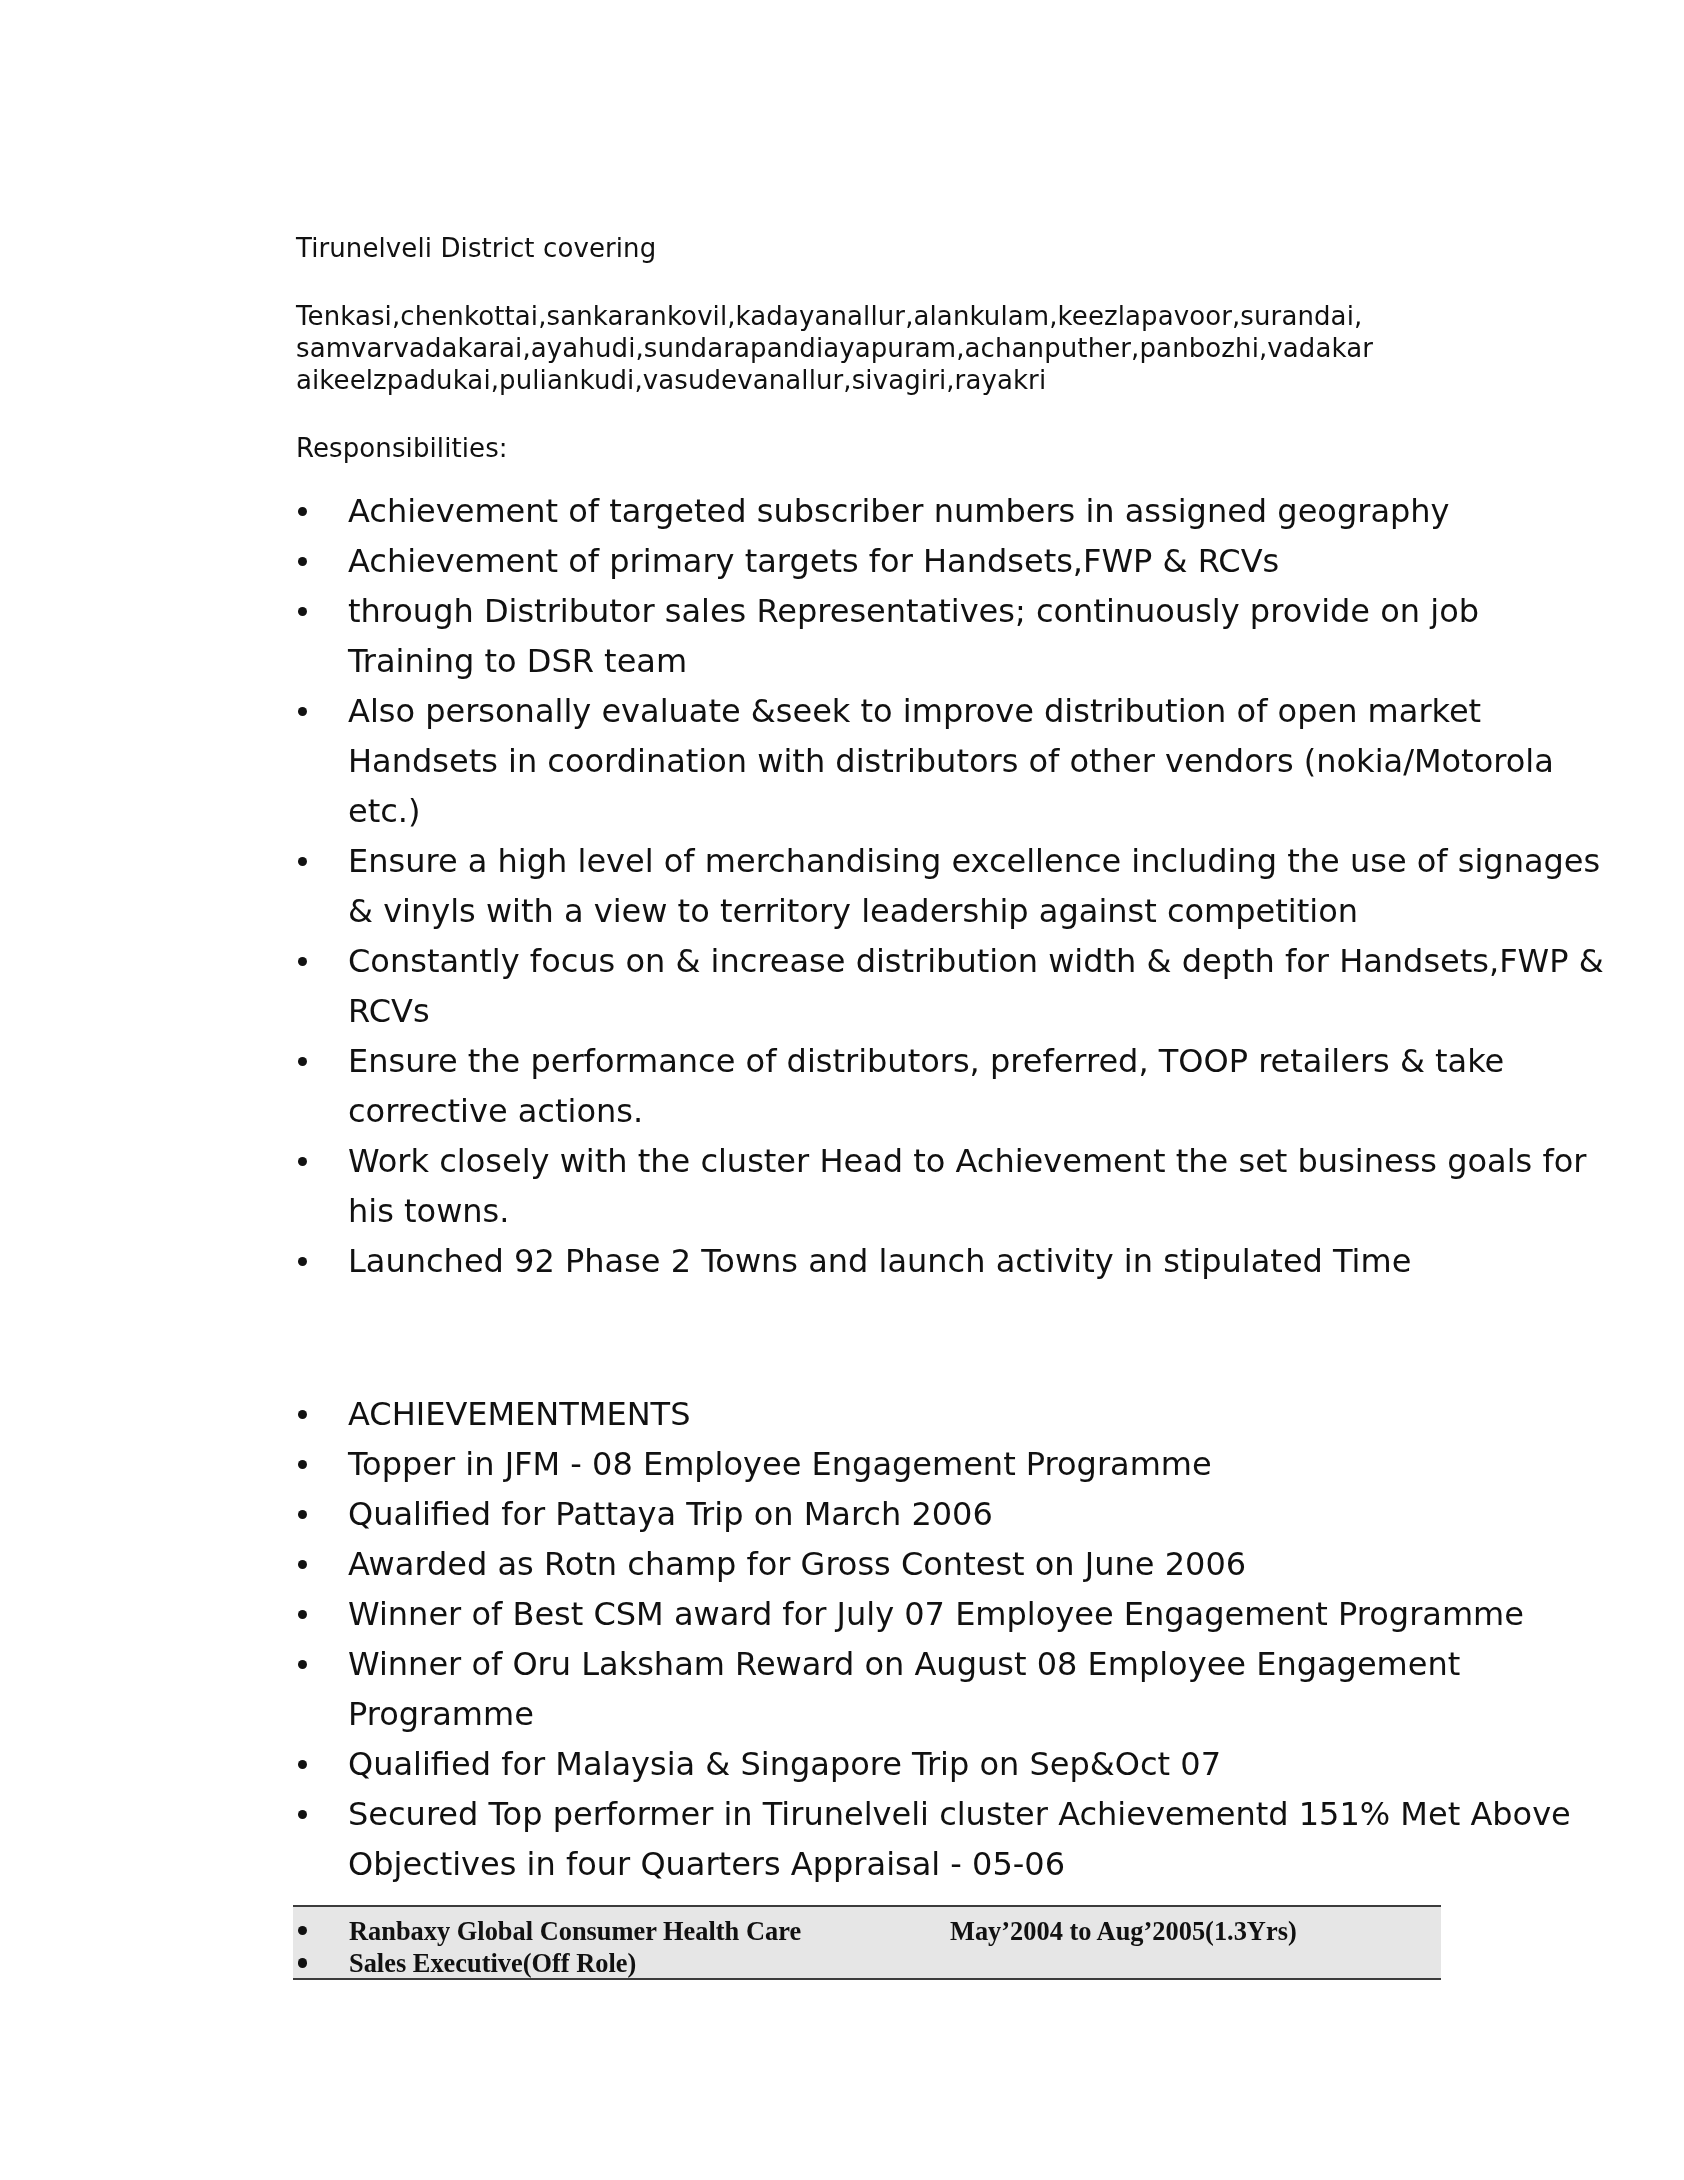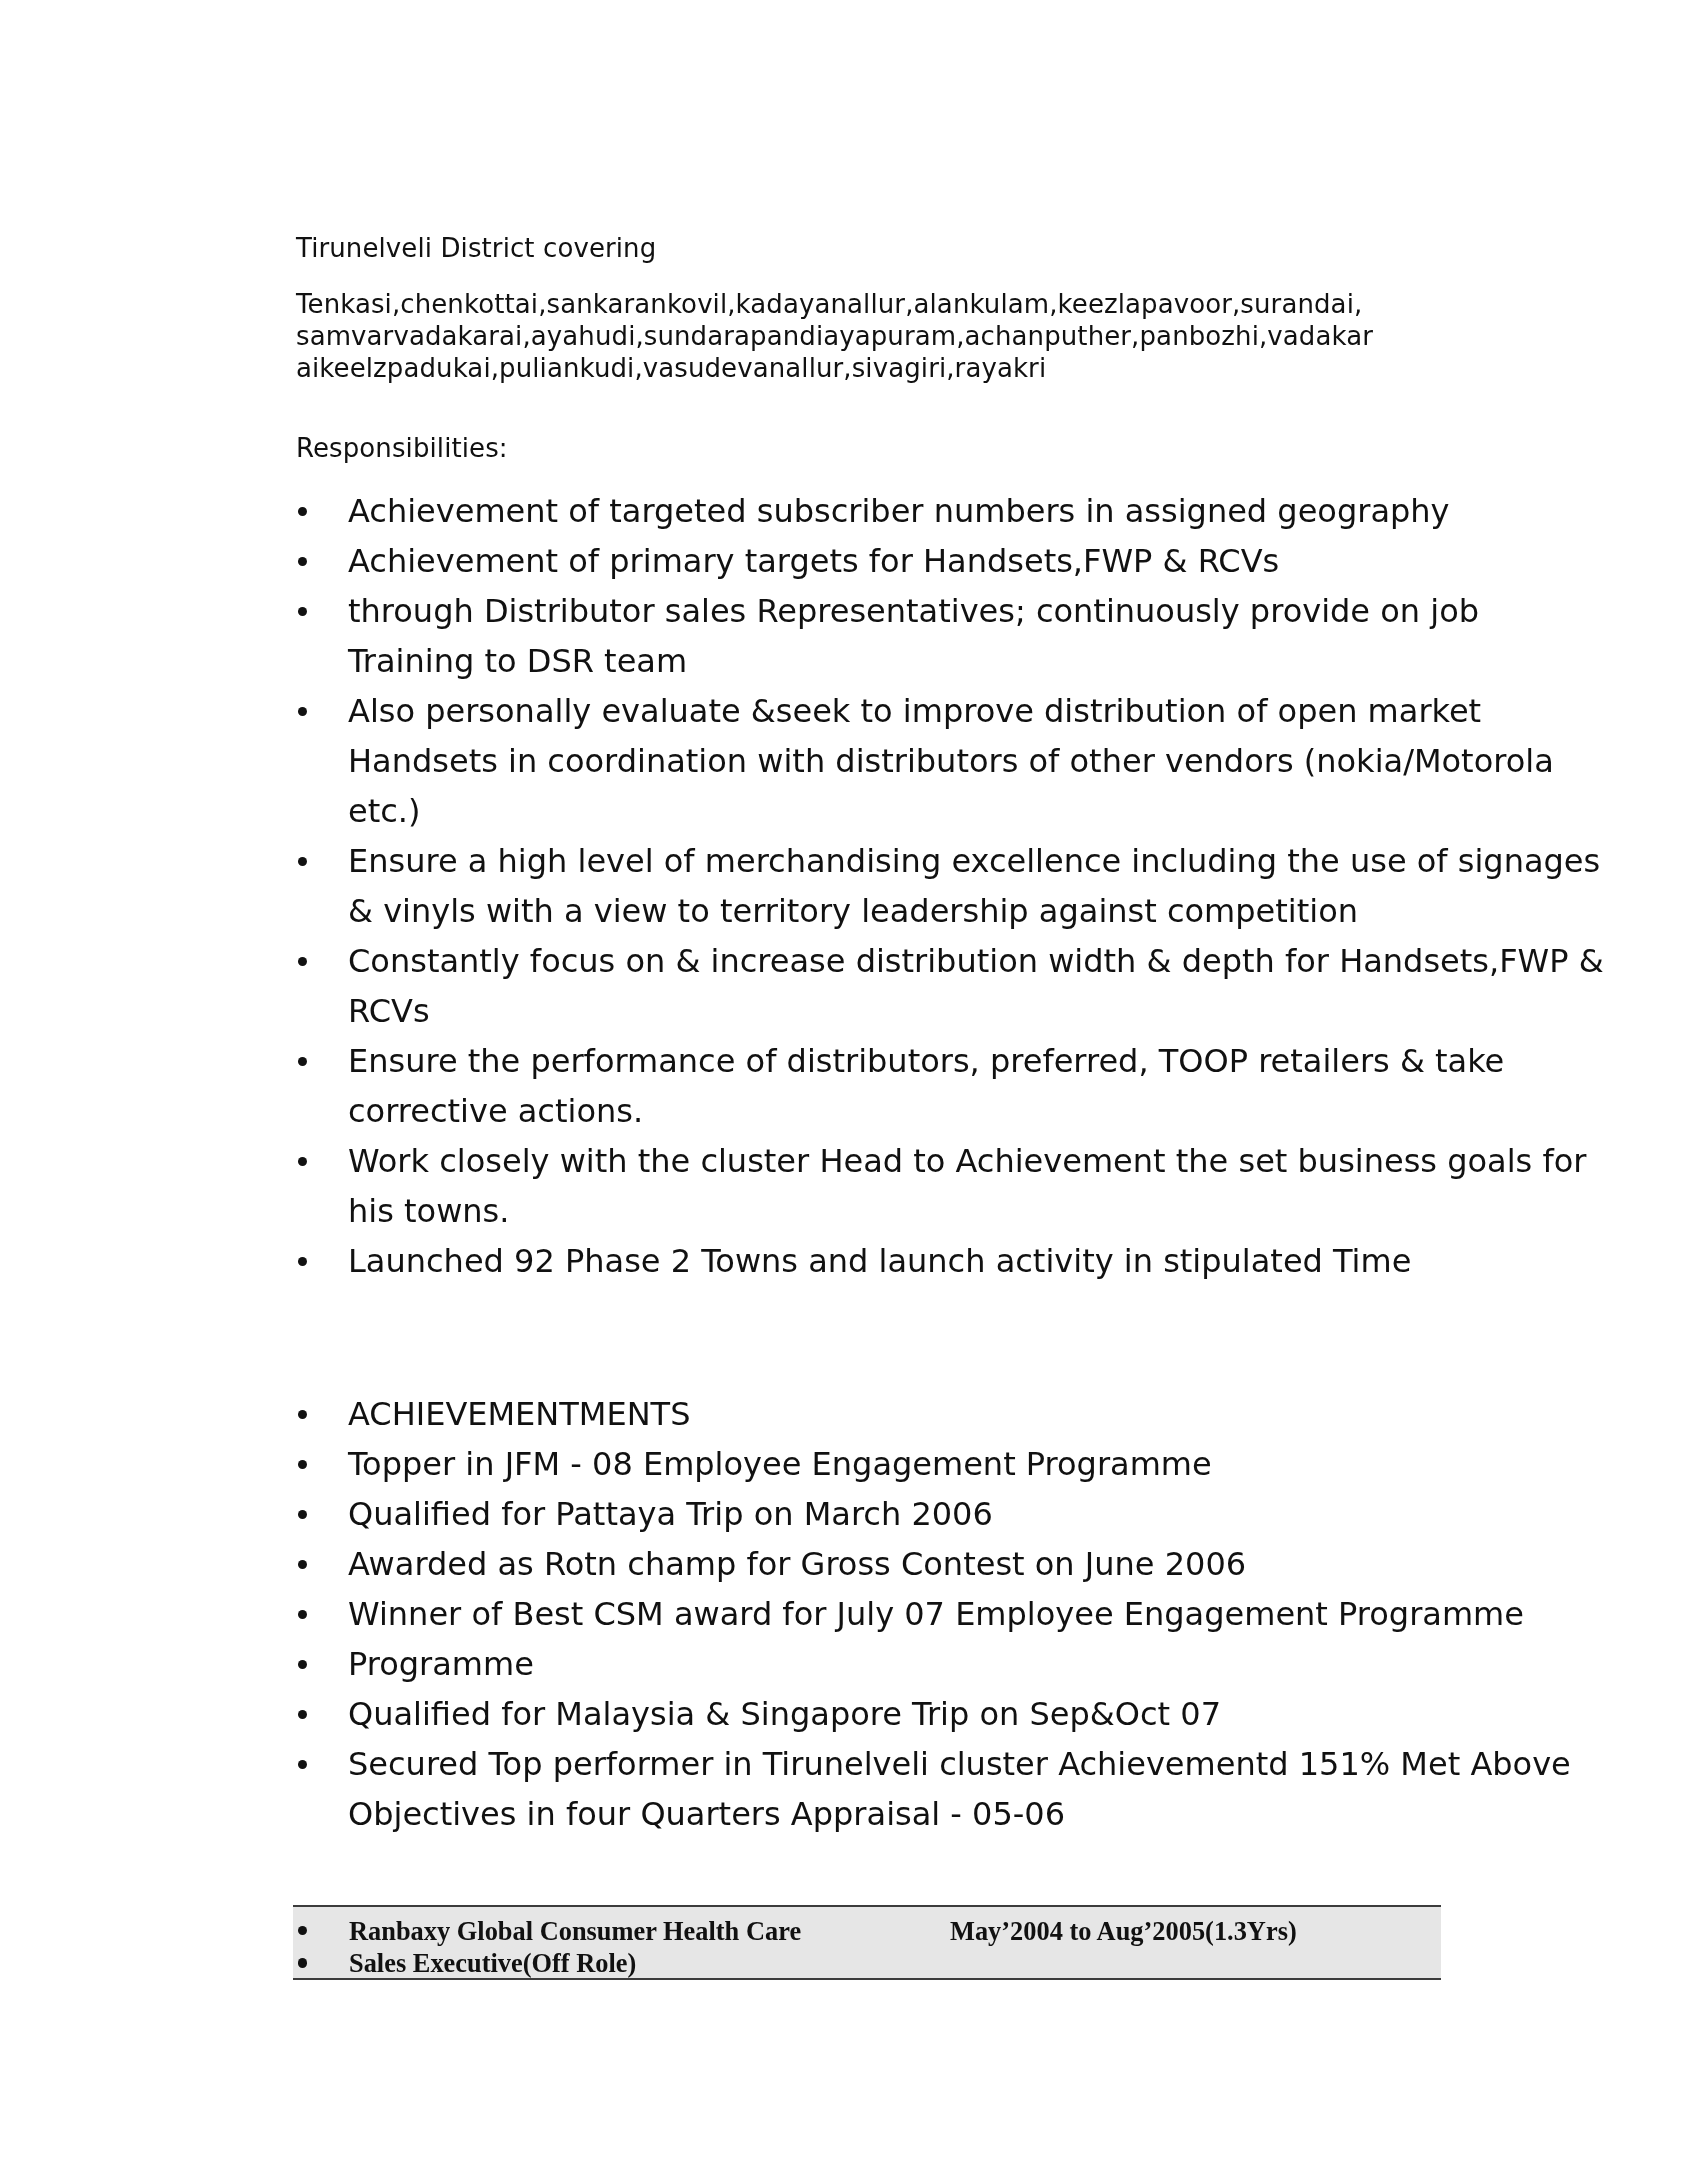--- a/index.html
+++ b/index.html
@@ -6,21 +6,21 @@
   body {
     width: 1685px; height: 2181px; position: relative; overflow: hidden;
     font-family: "DejaVu Sans", sans-serif; color: #111111;
   }
   .page { position: absolute; left: 0; top: 0; width: 1685px; height: 1965px; }
   .text-line {
     position: absolute; left: 296px; font-size: 26px; line-height: 32px;
     white-space: nowrap; letter-spacing: 0.1px;
   }
   .heading-district { top: 232px; }
-  .places { top: 288px; }
+  .places { top: 300px; }
   .places span { display: block; }
   .resp-heading { top: 432px; }
 
   .blist { position: absolute; left: 293px; width: 1150px; margin: 0; padding: 0; list-style: none; }
   .blist li { position: relative; padding-left: 55px; }
   .blist .line { display: block; font-size: 32px; line-height: 50px; height: 50px; white-space: nowrap; }
   .bullet {
     position: absolute; left: 5.1px; top: 21px; width: 9.4px; height: 9.4px;
     border-radius: 50%; background: #111111;
   }
@@ -117,20 +117,21 @@
       <li>
         <span class="bullet"></span>
         <span class="line">Awarded as Rotn champ for Gross Contest on June 2006</span>
       </li>
       <li>
         <span class="bullet"></span>
         <span class="line">Winner of Best CSM award for July 07 Employee Engagement Programme</span>
       </li>
       <li>
         <span class="bullet"></span>
+        <span class="line">Winner of Oru Laksham Reward on August 08 Employee Engagement</span>
         <span class="line">Programme</span>
       </li>
       <li>
         <span class="bullet"></span>
         <span class="line">Qualified for Malaysia &amp; Singapore Trip on Sep&amp;Oct 07</span>
       </li>
       <li>
         <span class="bullet"></span>
         <span class="line">Secured Top performer in Tirunelveli cluster Achievementd 151% Met Above</span>
         <span class="line">Objectives in four Quarters Appraisal - 05-06</span>

